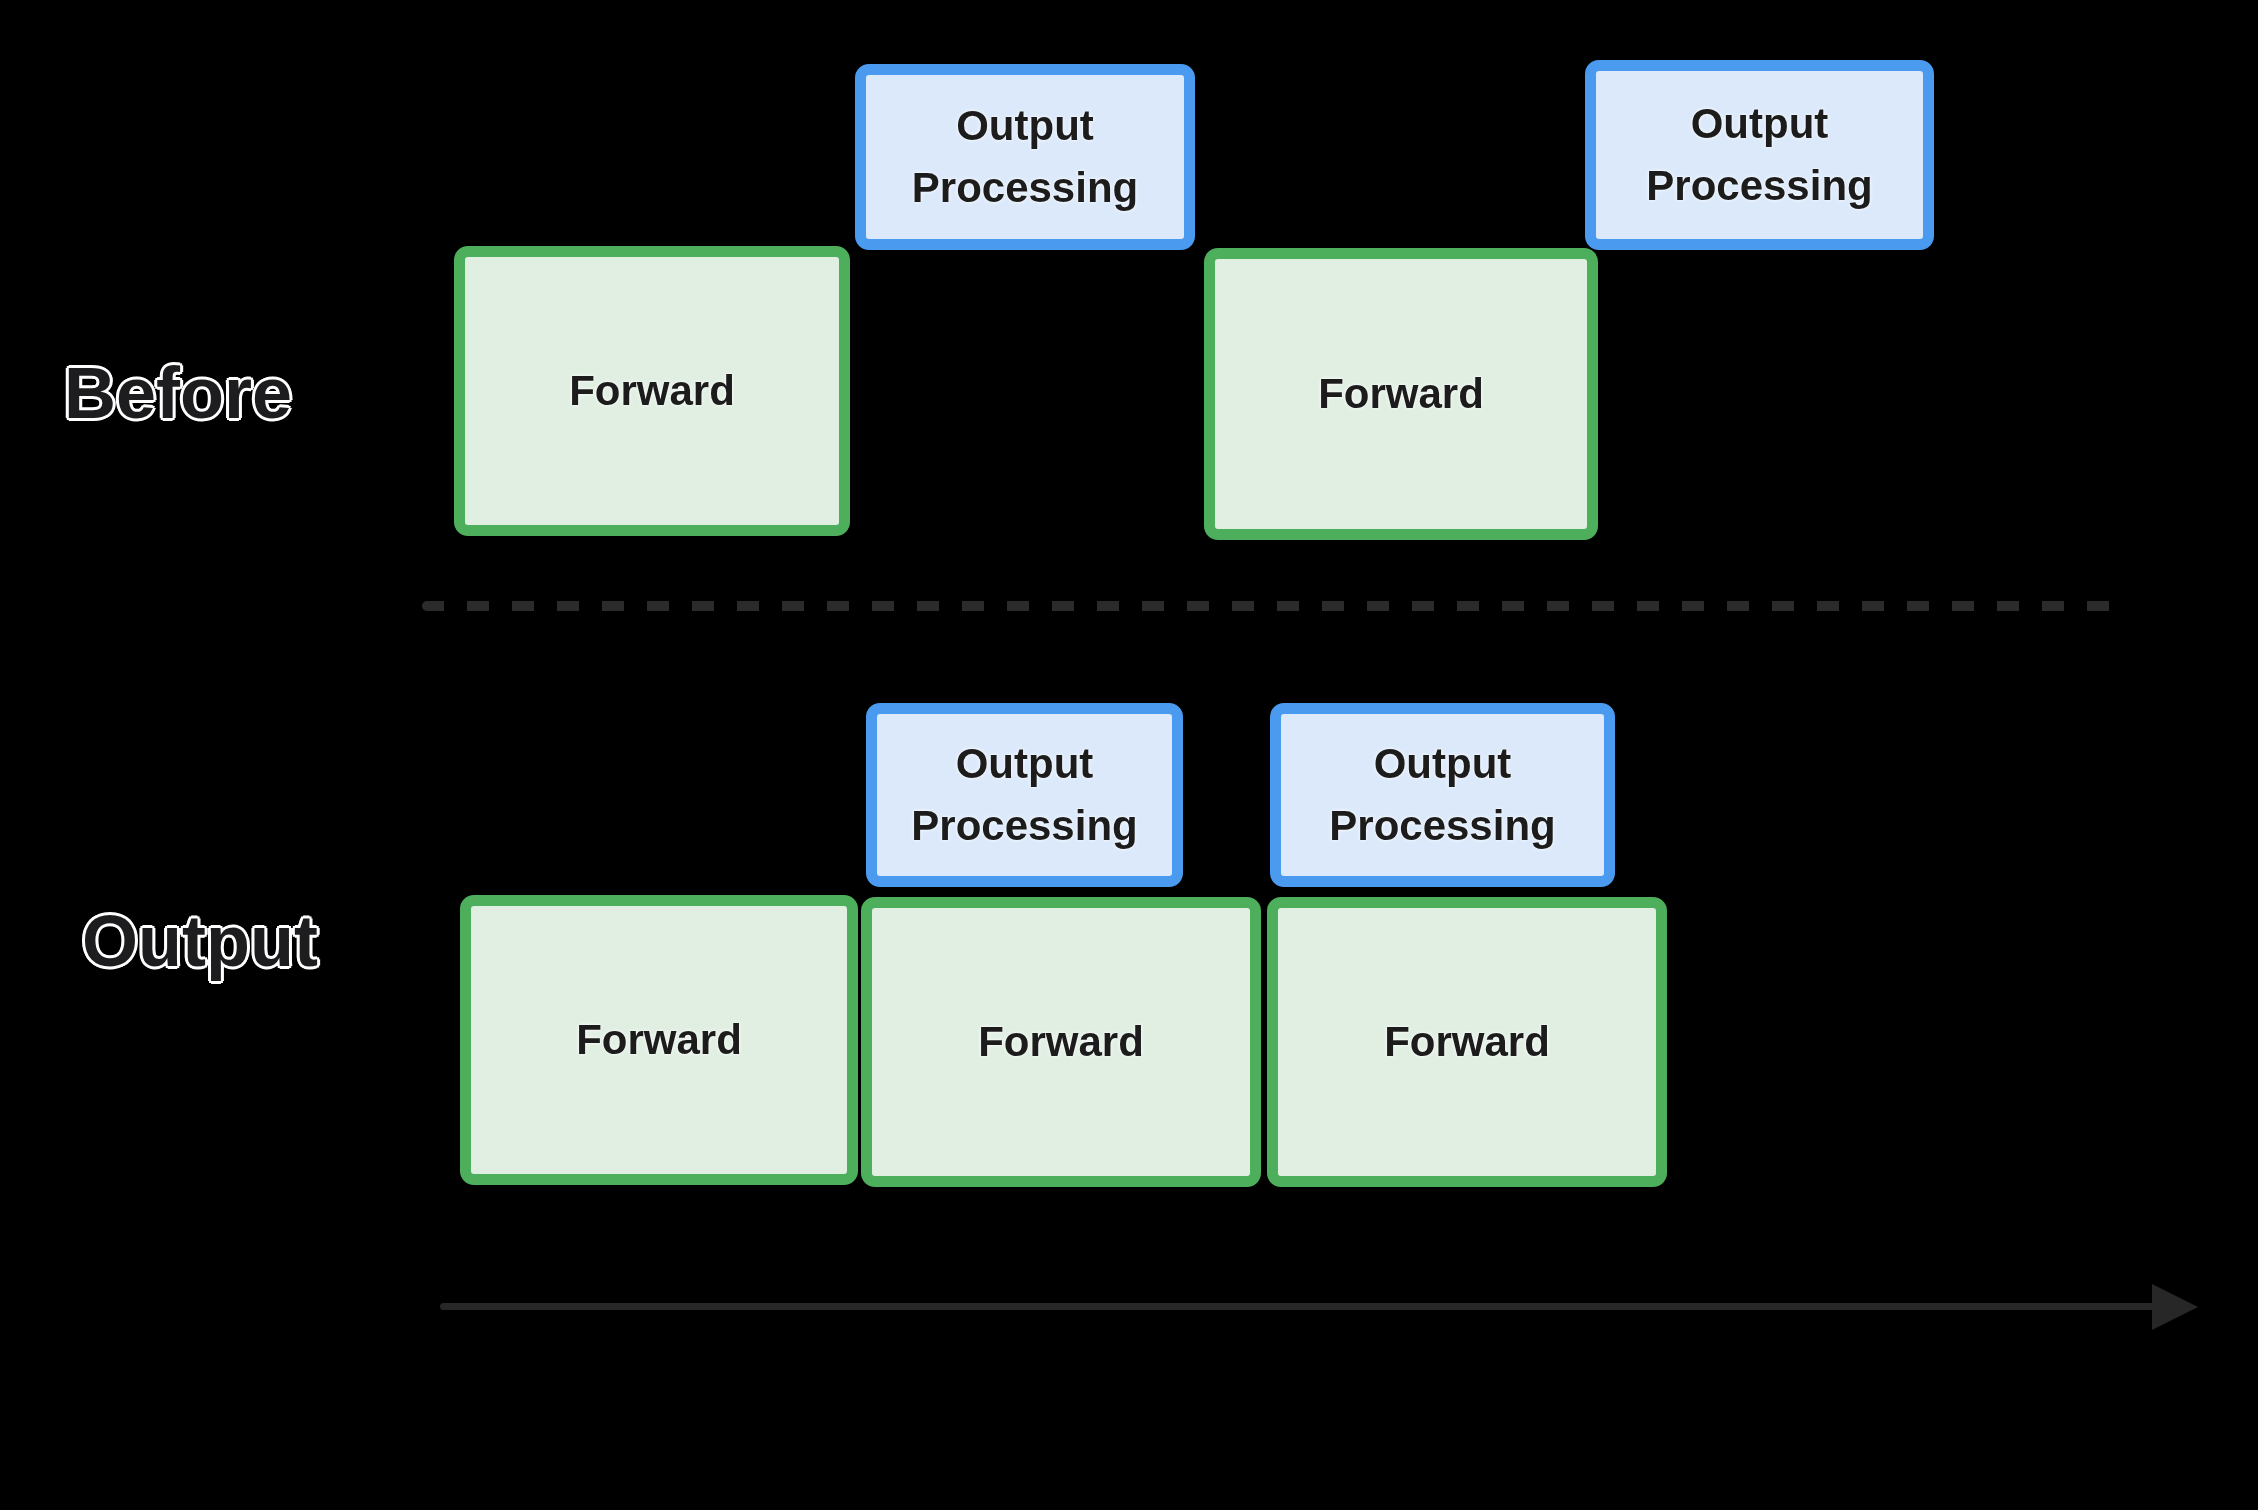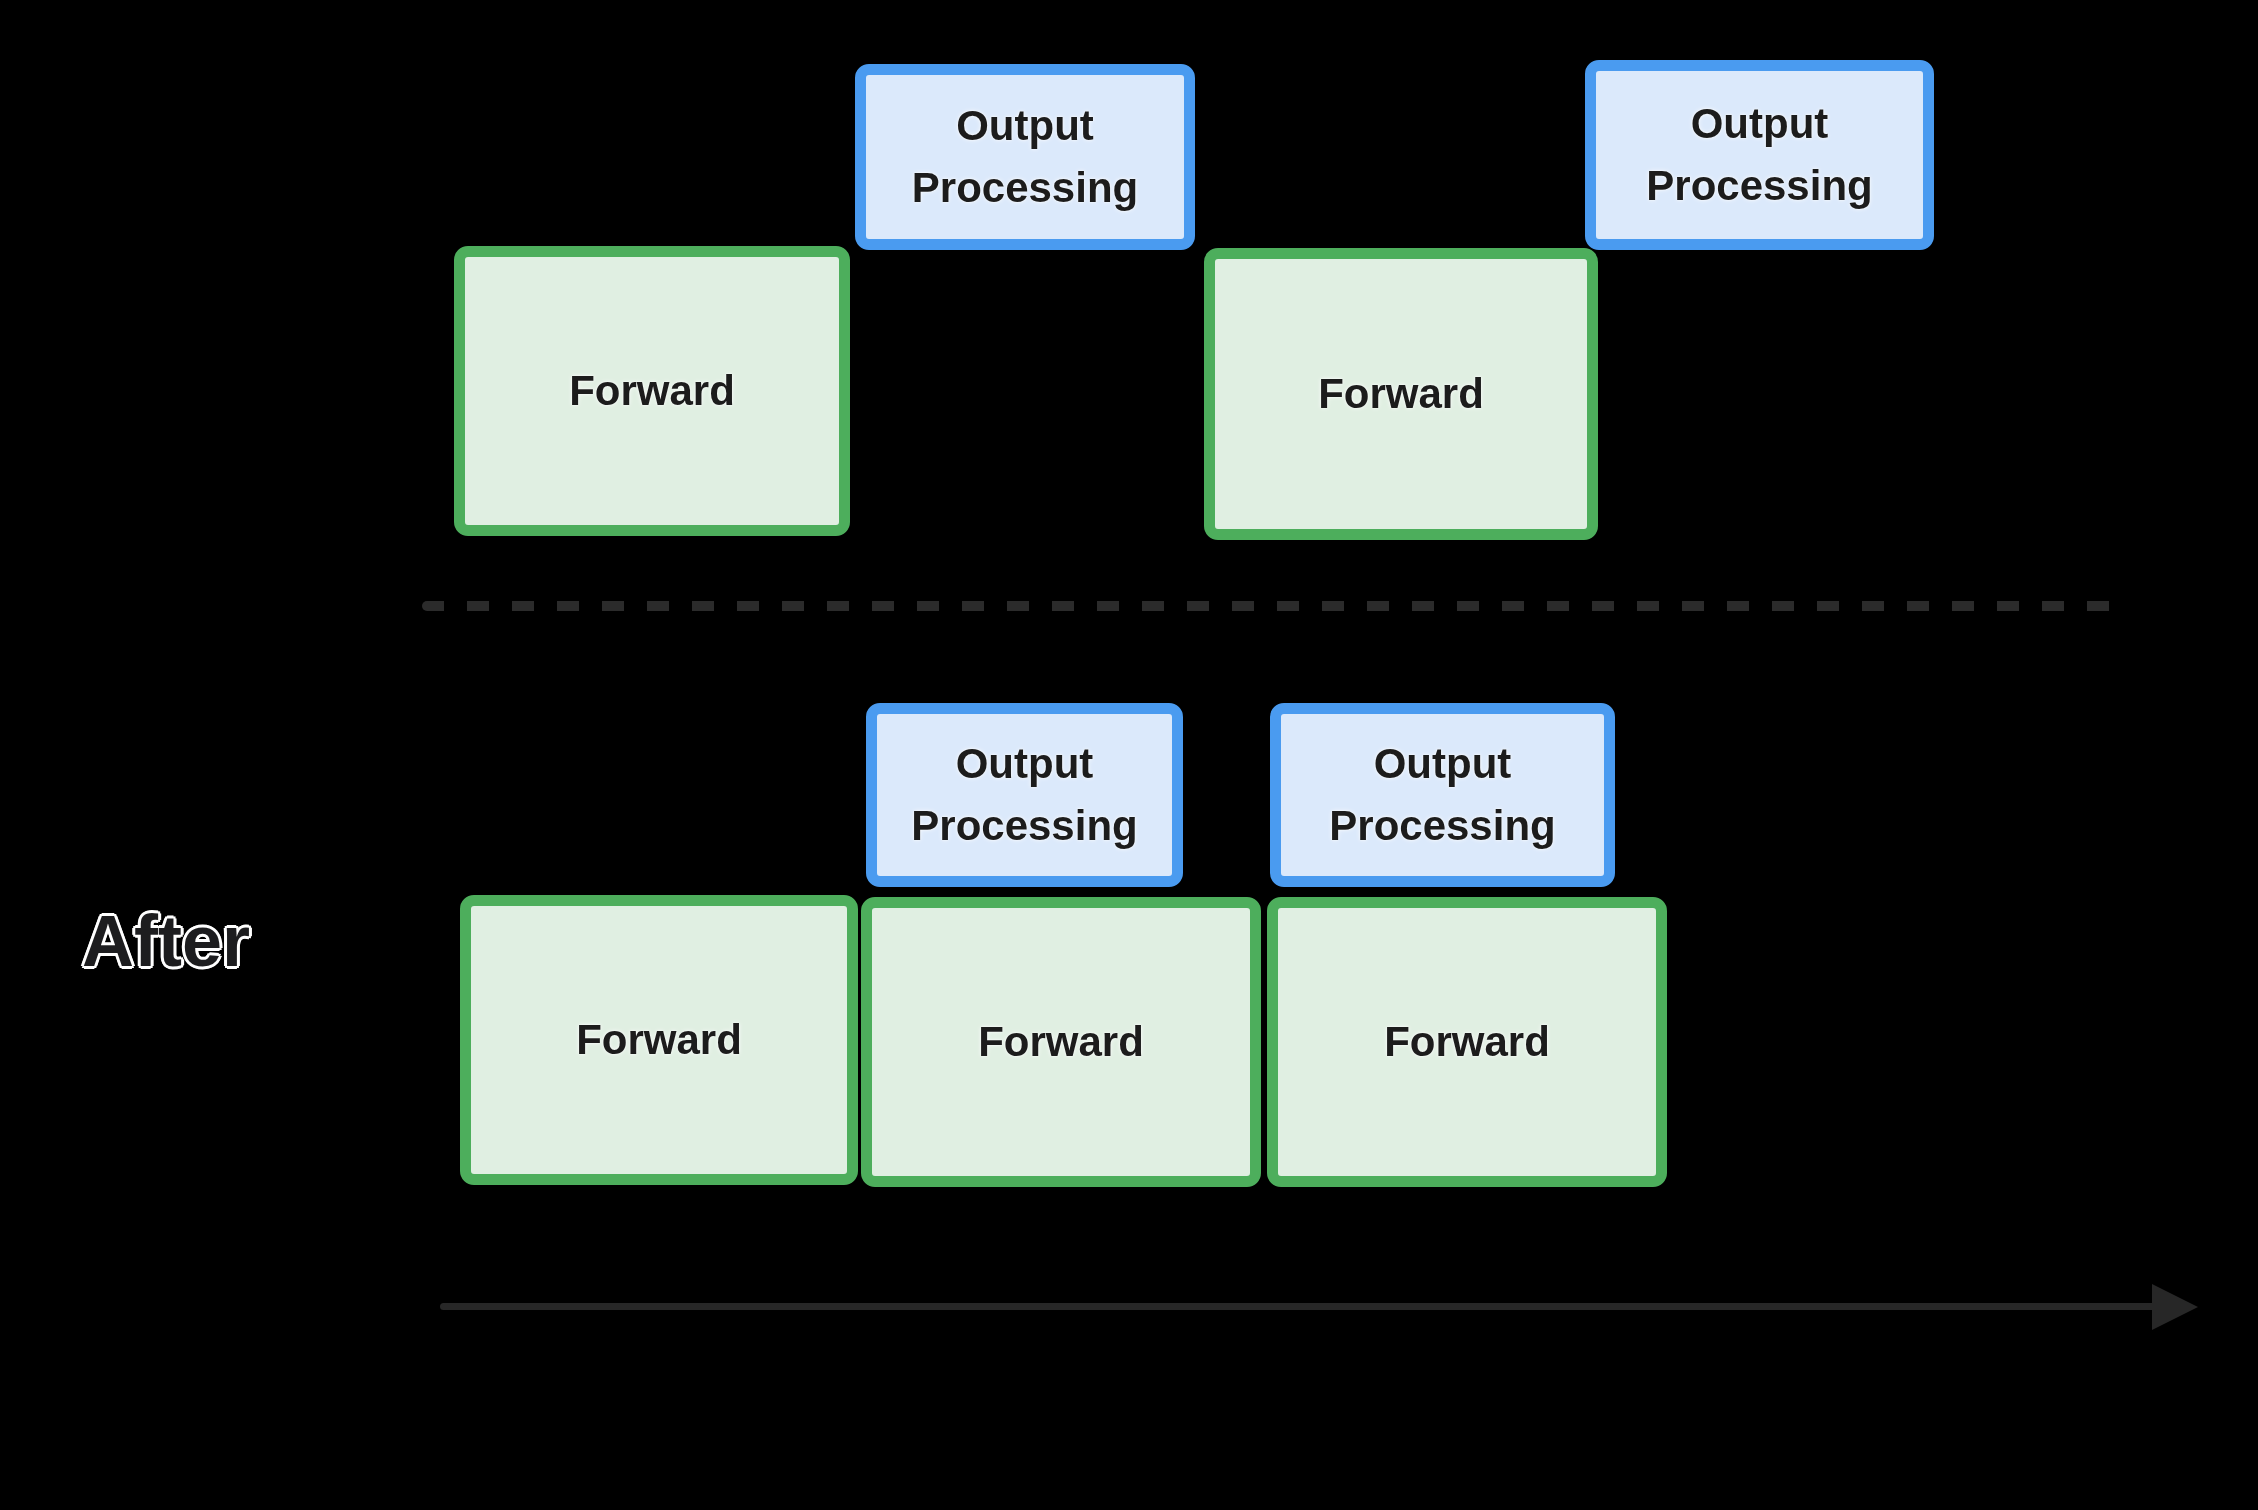--- a/index.html
+++ b/index.html
@@ -111,40 +111,41 @@
     border-bottom: 23px solid transparent;
     border-left: 46px solid var(--axis-arrow, #272727);
   }
   .time-label { left: 1984px; top: 1352px; }
 </style>
 </head>
 <body>
 
 <div class="canvas">
 
+  <div class="outline-label before-label">Before</div>
 
   <div class="box box-forward before-forward-1">
     <span class="box-label">Forward</span>
   </div>
 
   <div class="box box-output before-output-1">
     <span class="box-label">Output Processing</span>
   </div>
 
   <div class="box box-forward before-forward-2">
     <span class="box-label">Forward</span>
   </div>
 
   <div class="box box-output before-output-2">
     <span class="box-label">Output Processing</span>
   </div>
 
   <div class="divider"></div>
 
-  <div class="outline-label after-label">After</div>
+  <div class="outline-label after-label">Output</div>
 
   <div class="box box-output after-output-1">
     <span class="box-label">Output Processing</span>
   </div>
 
   <div class="box box-output after-output-2">
     <span class="box-label">Output Processing</span>
   </div>
 
   <div class="box box-forward after-forward-1">

